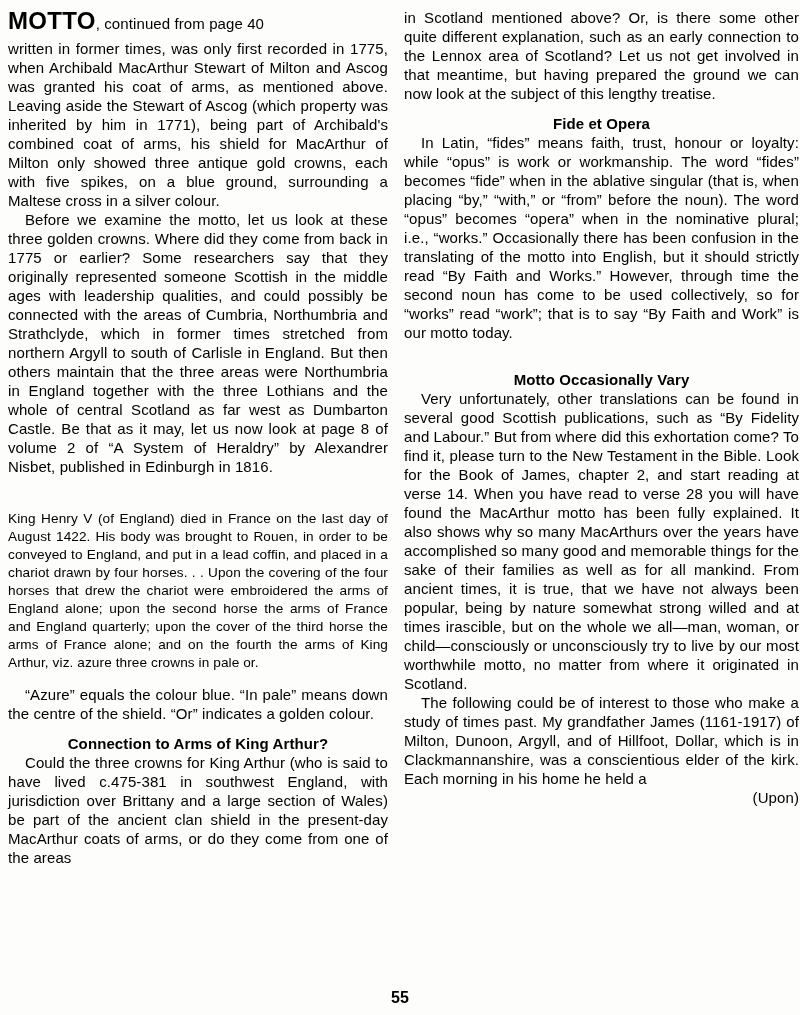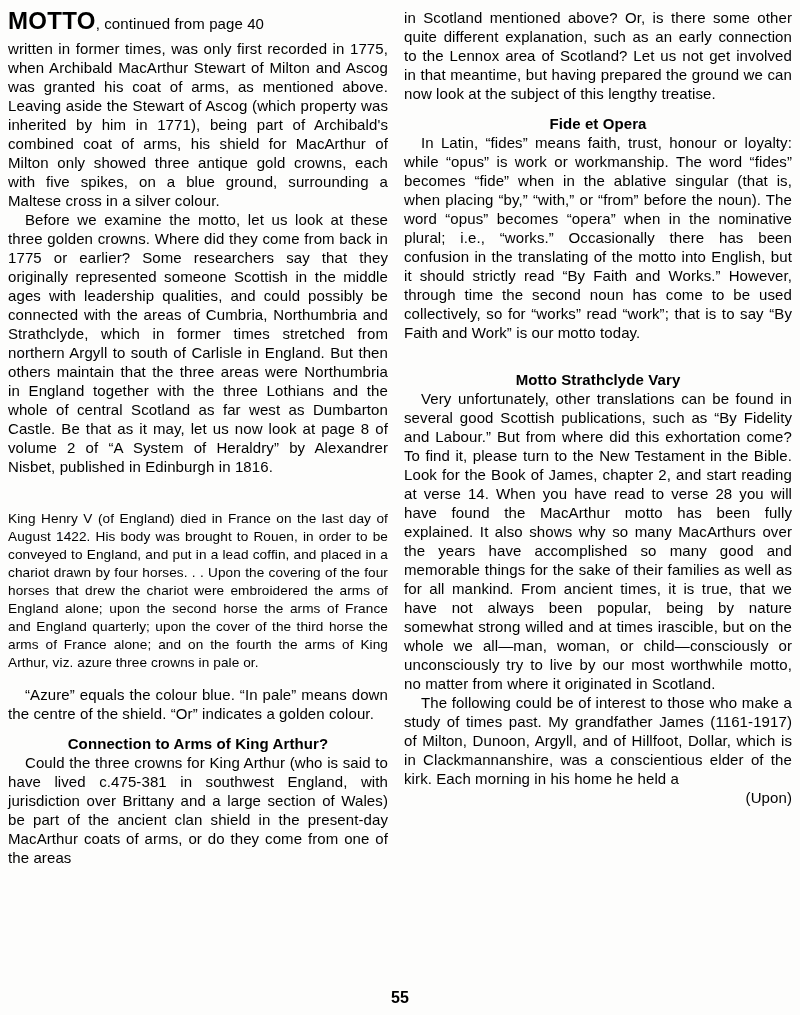--- a/index.html
+++ b/index.html
@@ -7,21 +7,21 @@
     padding: 0;
     background: #ffffff;
   }
   .page {
     width: 800px;
     height: 1015px;
     box-sizing: border-box;
     background: #fdfdfc;
     color: #000000;
     font-family: "Liberation Sans", sans-serif;
-    padding: 8px 8px 0 8px;
+    padding: 8px 1px 0 8px;
     position: relative;
     overflow: hidden;
   }
   .columns {
     display: flex;
     gap: 16px;
   }
   .col {
     font-size: 15px;
     line-height: 19px;
@@ -79,21 +79,21 @@
       <p class="note">King Henry V (of England) died in France on the last day of August 1422.  His body was brought to Rouen, in order to be conveyed to England, and put in a lead coffin, and placed in a chariot drawn by four horses. . . Upon the covering of the four horses that drew the chariot were embroidered the arms of England alone; upon the second horse the arms of France and England quarterly; upon the cover of the third horse the arms of France alone; and on the fourth the arms of King Arthur, viz. azure three crowns in pale or.</p>
       <p class="indent after-note">“Azure” equals the colour blue.  “In pale” means down the centre of the shield.  “Or” indicates a golden colour.</p>
       <h3 class="heading">Connection to Arms of King Arthur?</h3>
       <p class="indent">Could the three crowns for King Arthur (who is said to have lived c.475-381 in southwest England, with jurisdiction over Brittany and a large section of Wales) be part of the ancient clan shield in the present-day MacArthur coats of arms, or do they come from one of the areas</p>
     </div>
 
     <div class="col col-right">
       <p>in Scotland mentioned above?  Or, is there some other quite different explanation, such as an early connection to the Lennox area of Scotland?  Let us not get involved in that meantime, but having prepared the ground we can now look at the subject of this lengthy treatise.</p>
       <h3 class="heading">Fide et Opera</h3>
       <p class="indent">In Latin, “fides” means faith, trust, honour or loyalty: while “opus” is work or workmanship.  The word “fides” becomes “fide” when in the ablative singular (that is, when placing “by,” “with,” or “from” before the noun).  The word “opus” becomes “opera” when in the nominative plural; i.e., “works.”  Occasionally there has been confusion in the translating of the motto into English, but it should strictly read “By Faith and Works.”  However, through time the second noun has come to be used collectively, so for “works” read “work”; that is to say “By Faith and Work” is our motto today.</p>
-      <h3 class="heading heading-lg-gap">Motto Strathclyde Vary</h3>
+      <h3 class="heading heading-lg-gap">Motto Occasionally Vary</h3>
       <p class="indent">Very unfortunately, other translations can be found in several good Scottish publications, such as “By Fidelity and Labour.”  But from where did this exhortation come?  To find it, please turn to the New Testament in the Bible.  Look for the Book of James, chapter 2, and start reading at verse 14.  When you have read to verse 28 you will have found the MacArthur motto has been fully explained.  It also shows why so many MacArthurs over the years have accomplished so many good and memorable things for the sake of their families as well as for all mankind.  From ancient times, it is true, that we have not always been popular, being by nature somewhat strong willed and at times irascible, but on the whole we all—man, woman, or child—consciously or unconsciously try to live by our most worthwhile motto, no matter from where it originated in Scotland.</p>
       <p class="indent">The following could be of interest to those who make a study of times past.  My grandfather James (1161-1917) of Milton, Dunoon, Argyll, and of Hillfoot, Dollar, which is in Clackmannanshire, was a conscientious elder of the kirk.  Each morning in his home he held a</p>
       <p class="over">(Upon)</p>
     </div>
 
   </div>
 
   <div class="page-number">55</div>
 </div>
 

